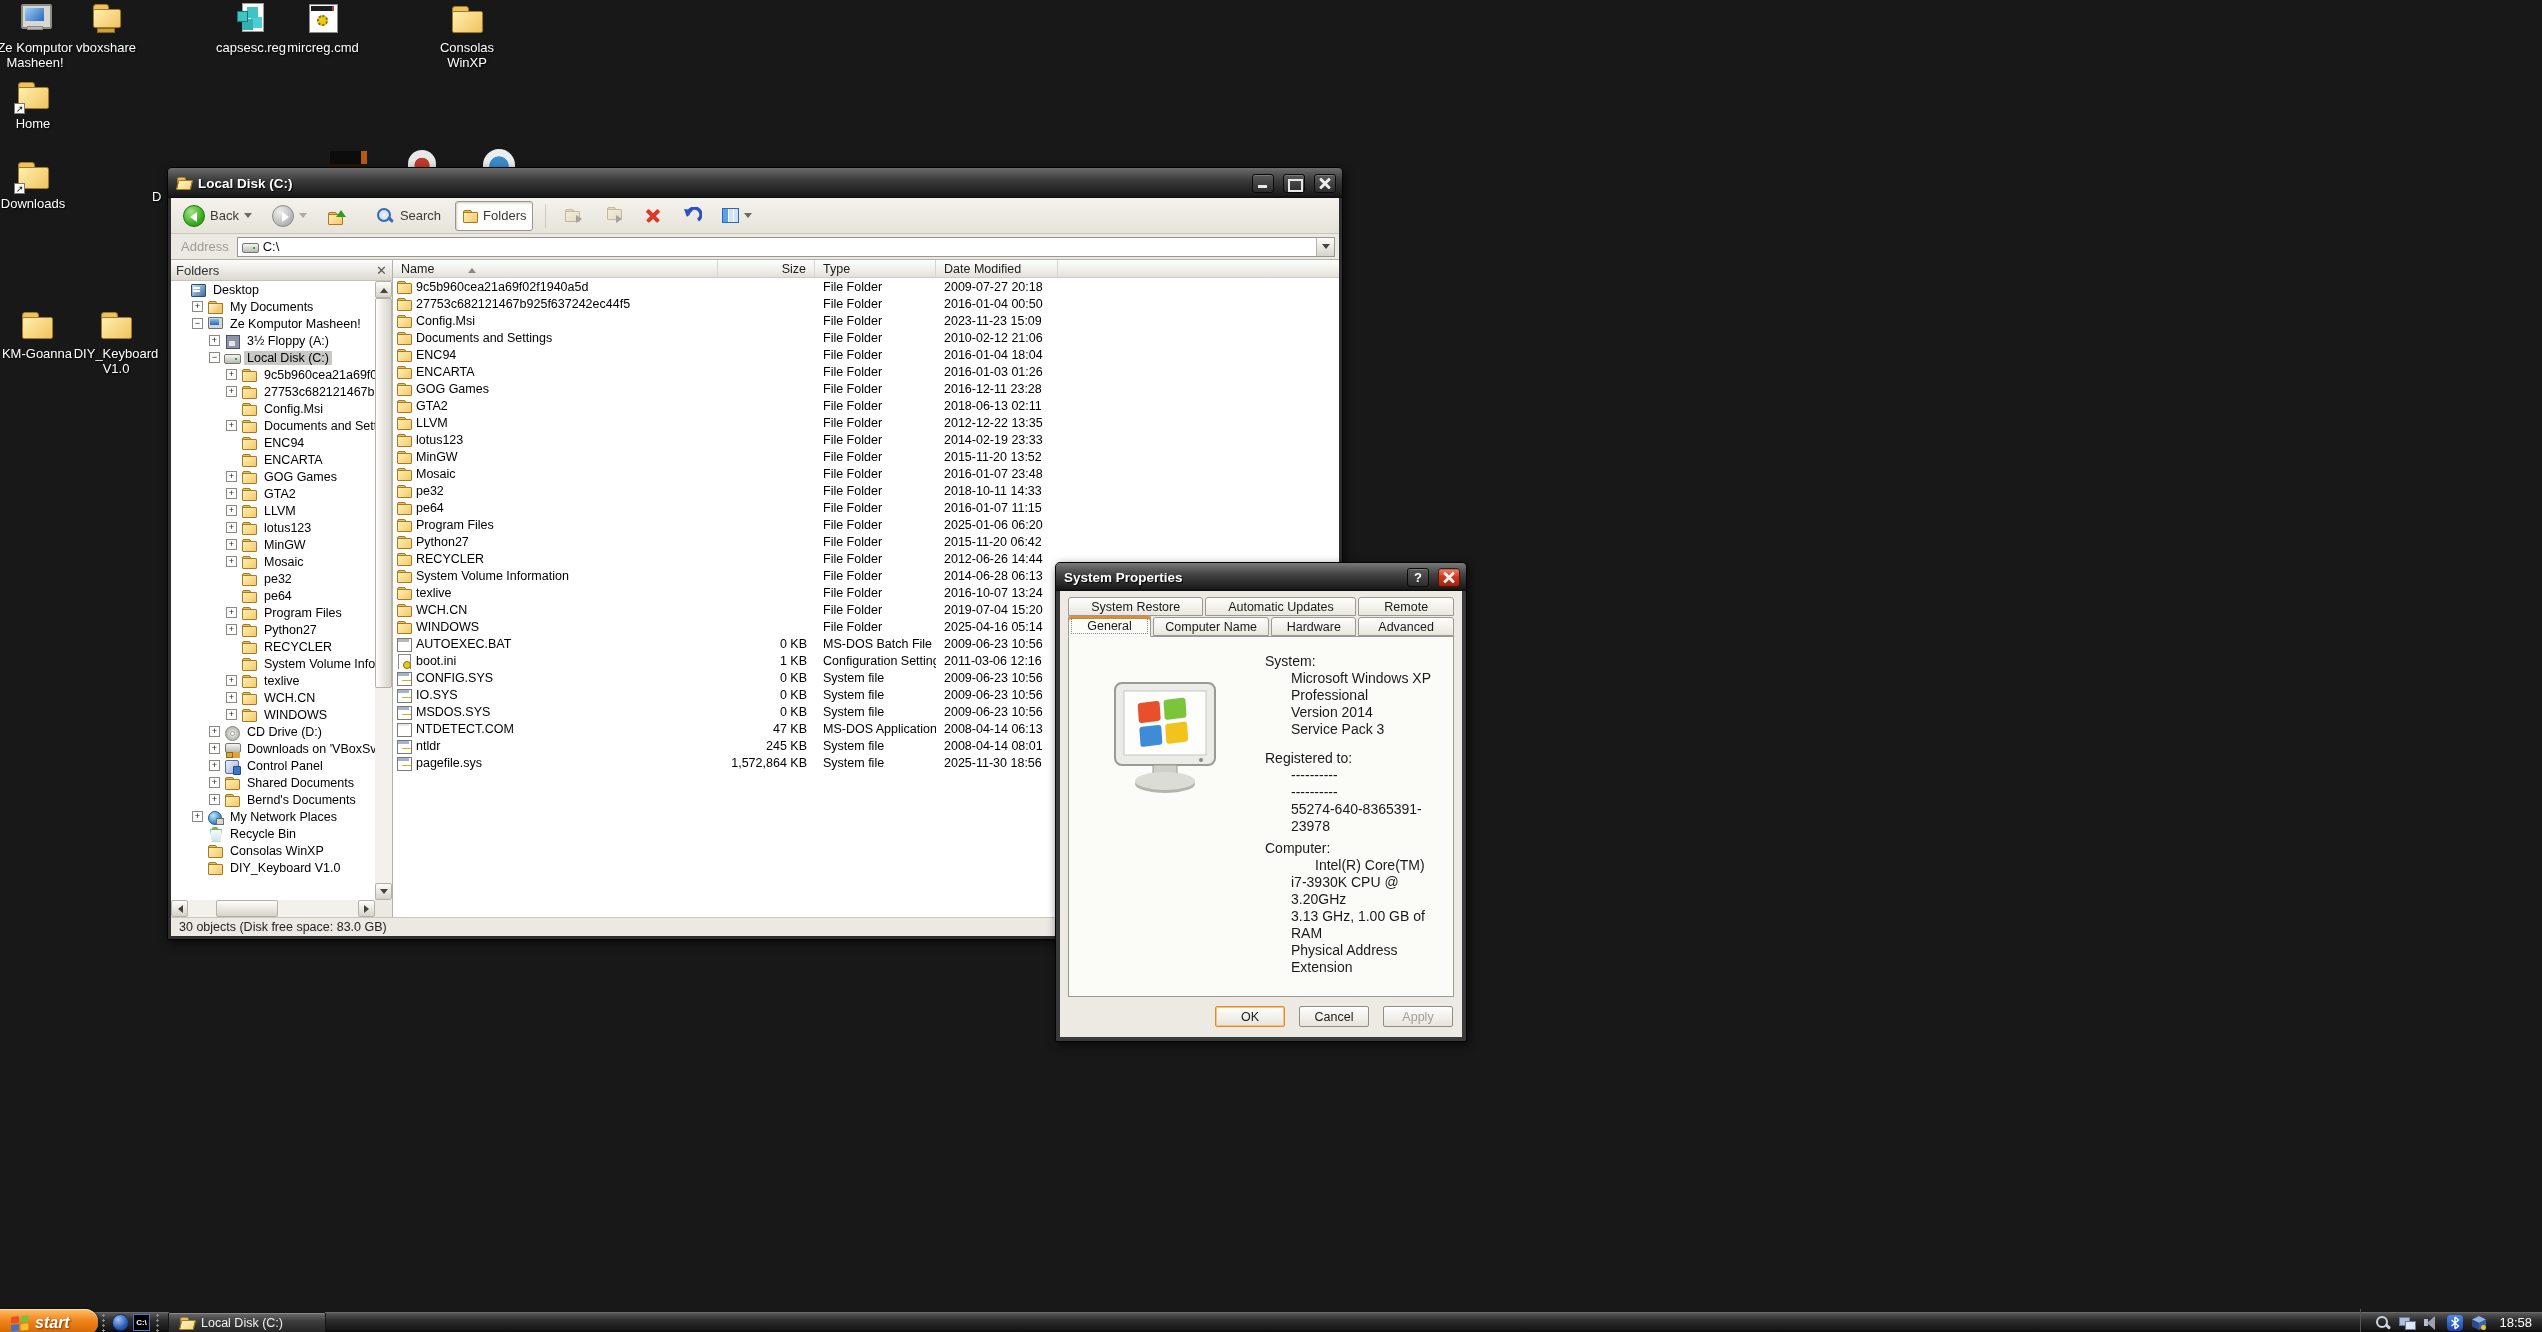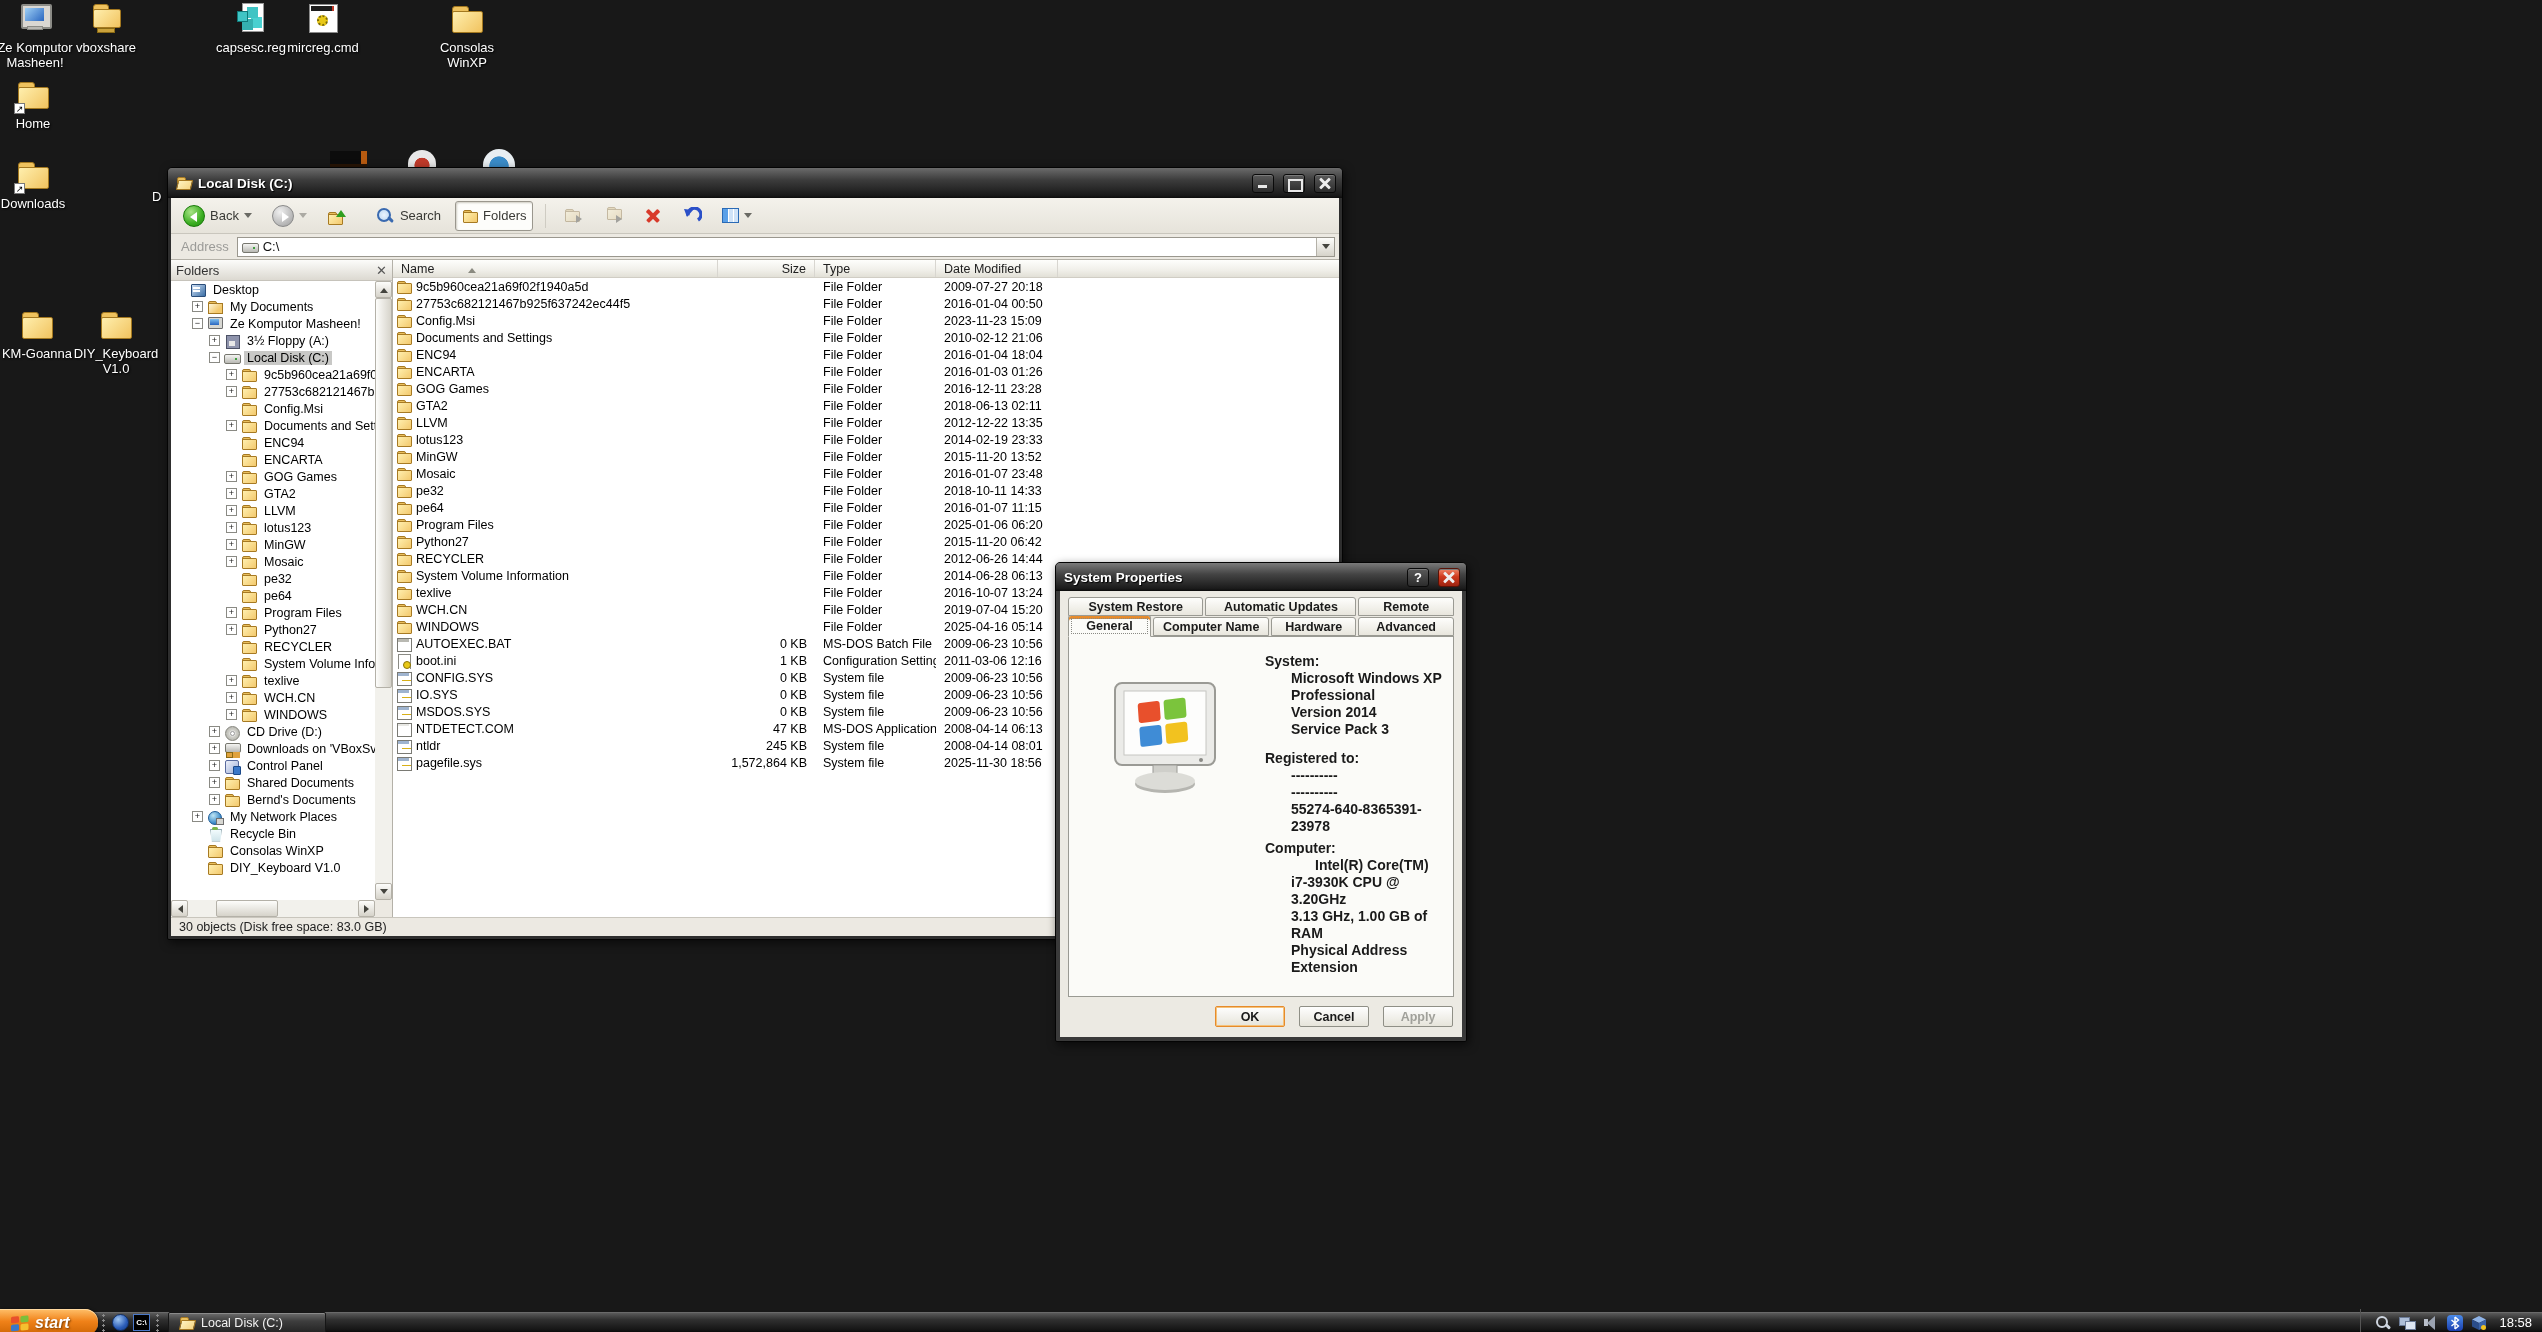--- a/index.html
+++ b/index.html
@@ -224,21 +224,21 @@
   .fc-size { width:97px; text-align:right; }
   .fc-type { width:121px; } .fc-date { width:122px; }
 
   .statusbar { height:19px; flex:none; display:flex; align-items:center; padding:0 8px;
      background:#ece9e2; border-top:1px solid #c9c6bd; font-size:12.5px; color:#222; }
 
   
   #sysprops { left:1055px; top:562px; width:412px; height:480px; z-index:10; background:#3a3a3a; }
   #sysprops .titlebar { background:linear-gradient(#7a7a7a,#444 40%,#1a1a1a 92%,#0a0a0a); height:28px; }
   .dlg-body { margin:0 4px 4px; background:#eceae3; height:calc(100% - 32px); position:relative;
-     padding:6px 8px 16px;font-weight:bold; }
+     padding:6px 8px 16px; }
   .tabrow { display:flex; gap:2px; }
   .tab { height:19px; display:flex; align-items:center; justify-content:center; font-size:12.5px; color:#1a1a1a;
      background:linear-gradient(#fefefc,#e8e6dd); border:1px solid #9a9a93; border-radius:3px 3px 0 0; }
   .tabrow2 { margin-top:1px; position:relative; z-index:2; }
   .tab.active { height:22px; margin-top:-2px; background:#fbfbf8; border-bottom:1px solid #fbfbf8;
      box-shadow:inset 0 3px 0 #e68b2c; outline:1px dotted #8a8a84; outline-offset:-4px; }
   .tabpage { position:relative; margin-top:-1px; height:361px; background:#fbfbf8; border:1px solid #9a9a93; }
   .sysinfo { position:absolute; font-size:14px; color:#1a1a1a; line-height:17px; }
   .monitor { position:absolute; left:40px; top:44px; }
   .dlg-buttons { display:flex; justify-content:flex-end; gap:14px; margin-top:9px; padding-right:1px; }

